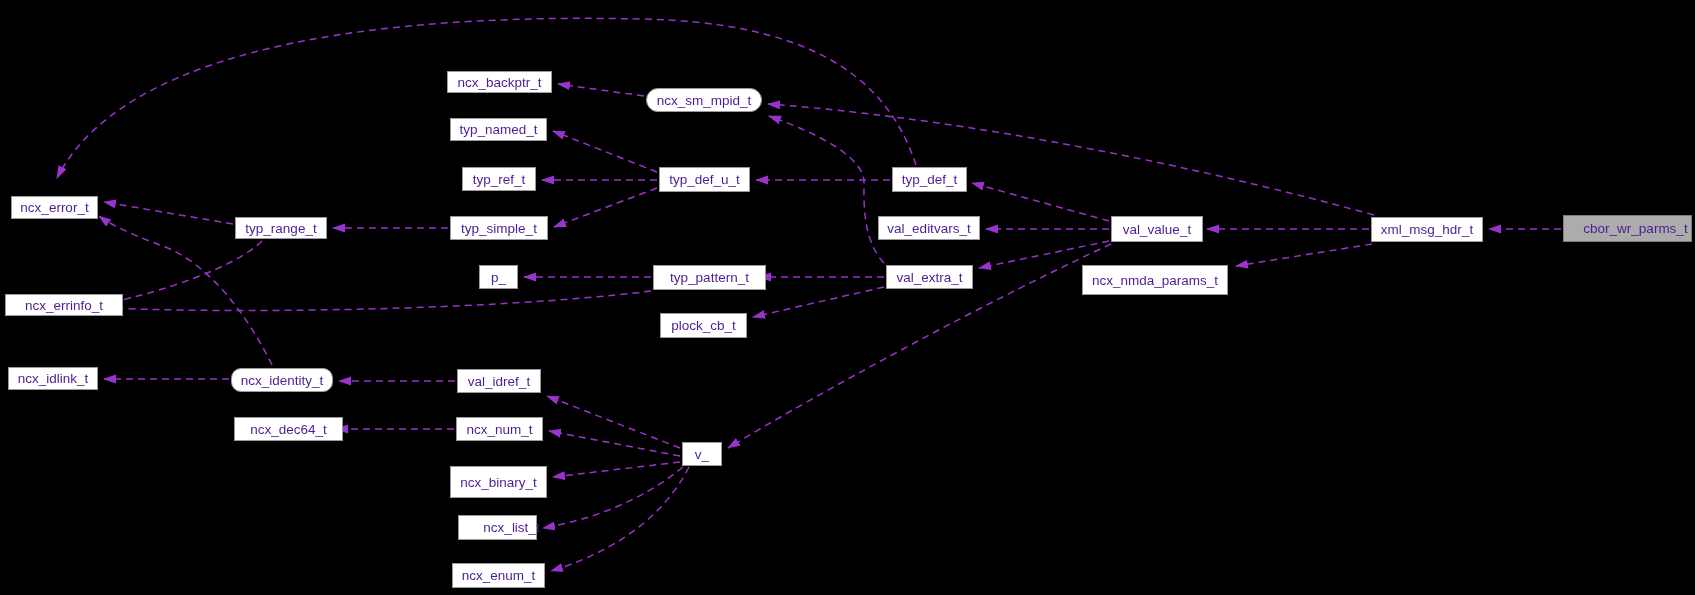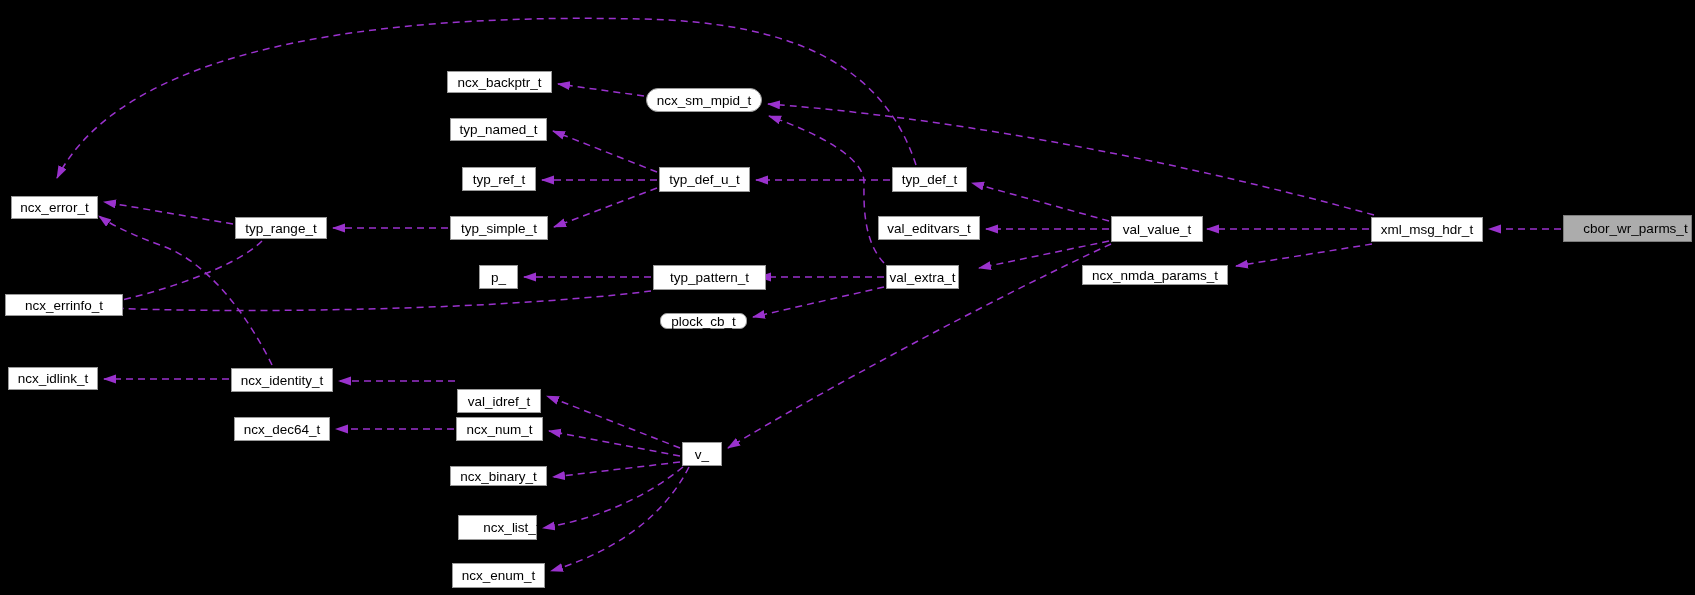--- a/index.html
+++ b/index.html
@@ -10,21 +10,21 @@
     overflow:hidden;
     font-family:"Liberation Sans", sans-serif;
   }
   #edge-layer{position:absolute;left:0;top:0;width:1695px;height:595px;}
   .node{
     position:absolute;
     box-sizing:border-box;
     display:flex;align-items:center;justify-content:center;
     background:#fff;
     border:1.6px solid #9a9a9a;
-    color:#000000;
+    color:#4c1d95;
     font-size:13.5px;
     white-space:nowrap;
     cursor:pointer;
   }
   .node.highlight{
     background:#abababa0; 
     padding-left:16px;
   }
 </style>
 </head>
@@ -74,84 +74,84 @@
     </div>
     <div class="node" style="left: 5px; top: 294px; width: 118px; height: 22px; background: rgb(255, 255, 255); border-color: rgb(154, 154, 154);">
       <span>ncx_errinfo_t</span>
     </div>
     <div class="node" style="left: 8px; top: 367px; width: 90px; height: 23px; background: rgb(255, 255, 255); border-color: rgb(154, 154, 154);">
       <span>ncx_idlink_t</span>
     </div>
     <div class="node" style="left: 235px; top: 217px; width: 92px; height: 22px; background: rgb(255, 255, 255); border-color: rgb(154, 154, 154);">
       <span>typ_range_t</span>
     </div>
-    <div class="node" style="left: 231px; top: 368px; width: 102px; height: 24px; background: rgb(255, 255, 255); border-color: rgb(154, 154, 154);">
+    <div class="node" style="left: 231px; top: 368px; width: 102px; height: 24px; background: rgb(255, 255, 255); border-color: rgb(154, 154, 154); border-radius: 10px;">
       <span>ncx_identity_t</span>
     </div>
-    <div class="node" style="left: 234px; top: 417px; width: 96px; height: 24px; background: rgb(255, 255, 255); border-color: rgb(154, 154, 154);">
+    <div class="node" style="left: 234px; top: 417px; width: 109px; height: 24px; background: rgb(255, 255, 255); border-color: rgb(154, 154, 154);">
       <span>ncx_dec64_t</span>
     </div>
     <div class="node" style="left: 447px; top: 71px; width: 105px; height: 22px; background: rgb(255, 255, 255); border-color: rgb(154, 154, 154);">
       <span>ncx_backptr_t</span>
     </div>
     <div class="node" style="left: 450px; top: 118px; width: 97px; height: 23px; background: rgb(255, 255, 255); border-color: rgb(154, 154, 154);">
       <span>typ_named_t</span>
     </div>
     <div class="node" style="left: 462px; top: 167px; width: 74px; height: 24px; background: rgb(255, 255, 255); border-color: rgb(154, 154, 154);">
       <span>typ_ref_t</span>
     </div>
     <div class="node" style="left: 450px; top: 216px; width: 98px; height: 24px; background: rgb(255, 255, 255); border-color: rgb(154, 154, 154);">
       <span>typ_simple_t</span>
     </div>
     <div class="node" style="left: 479px; top: 265px; width: 39px; height: 24px; background: rgb(255, 255, 255); border-color: rgb(154, 154, 154);">
       <span>p_</span>
     </div>
-    <div class="node" style="left: 457px; top: 369px; width: 84px; height: 24px; background: rgb(255, 255, 255); border-color: rgb(154, 154, 154); margin-top: 20px;">
+    <div class="node" style="left: 457px; top: 369px; width: 84px; height: 24px; background: rgb(255, 255, 255); border-color: rgb(154, 154, 154);">
       <span>val_idref_t</span>
     </div>
     <div class="node" style="left: 456px; top: 417px; width: 87px; height: 24px; background: rgb(255, 255, 255); border-color: rgb(154, 154, 154);">
       <span>ncx_num_t</span>
     </div>
-    <div class="node" style="left: 450px; top: 466px; width: 97px; height: 20px; background: rgb(255, 255, 255); border-color: rgb(154, 154, 154);">
+    <div class="node" style="left: 450px; top: 466px; width: 97px; height: 32px; background: rgb(255, 255, 255); border-color: rgb(154, 154, 154);">
       <span>ncx_binary_t</span>
     </div>
     <div class="node" style="left: 458px; top: 515px; width: 79px; height: 25px; background: rgb(255, 255, 255); border-color: rgb(154, 154, 154); padding-left: 28px;">
       <span>ncx_list_t</span>
     </div>
     <div class="node" style="left: 452px; top: 563px; width: 93px; height: 25px; background: rgb(255, 255, 255); border-color: rgb(154, 154, 154);">
       <span>ncx_enum_t</span>
     </div>
     <div class="node" style="left: 646px; top: 88px; width: 116px; height: 24px; background: rgb(255, 255, 255); border-color: rgb(154, 154, 154); border-radius: 12px;">
       <span>ncx_sm_mpid_t</span>
     </div>
     <div class="node" style="left: 659px; top: 167px; width: 91px; height: 25px; background: rgb(255, 255, 255); border-color: rgb(154, 154, 154);">
       <span>typ_def_u_t</span>
     </div>
     <div class="node" style="left: 653px; top: 265px; width: 113px; height: 25px; background: rgb(255, 255, 255); border-color: rgb(154, 154, 154);">
       <span>typ_pattern_t</span>
     </div>
-    <div class="node" style="left: 660px; top: 313px; width: 87px; height: 16px; background: rgb(255, 255, 255); border-color: rgb(154, 154, 154); border-radius: 7px;">
+    <div class="node" style="left: 660px; top: 313px; width: 87px; height: 25px; background: rgb(255, 255, 255); border-color: rgb(154, 154, 154);">
       <span>plock_cb_t</span>
     </div>
     <div class="node" style="left: 682px; top: 442px; width: 40px; height: 24px; background: rgb(255, 255, 255); border-color: rgb(154, 154, 154);">
       <span>v_</span>
     </div>
     <div class="node" style="left: 892px; top: 167px; width: 75px; height: 25px; background: rgb(255, 255, 255); border-color: rgb(154, 154, 154);">
       <span>typ_def_t</span>
     </div>
     <div class="node" style="left: 878px; top: 216px; width: 102px; height: 24px; background: rgb(255, 255, 255); border-color: rgb(154, 154, 154);">
       <span>val_editvars_t</span>
     </div>
-    <div class="node" style="left: 886px; top: 265px; width: 73px; height: 24px; background: rgb(255, 255, 255); border-color: rgb(154, 154, 154);">
+    <div class="node" style="left: 886px; top: 265px; width: 87px; height: 24px; background: rgb(255, 255, 255); border-color: rgb(154, 154, 154);">
       <span>val_extra_t</span>
     </div>
     <div class="node" style="left: 1111px; top: 216px; width: 92px; height: 26px; background: rgb(255, 255, 255); border-color: rgb(154, 154, 154);">
       <span>val_value_t</span>
     </div>
-    <div class="node" style="left: 1082px; top: 265px; width: 146px; height: 20px; background: rgb(255, 255, 255); border-color: rgb(154, 154, 154);">
+    <div class="node" style="left: 1082px; top: 265px; width: 146px; height: 30px; background: rgb(255, 255, 255); border-color: rgb(154, 154, 154);">
       <span>ncx_nmda_params_t</span>
     </div>
     <div class="node" style="left: 1371px; top: 217px; width: 112px; height: 25px; background: rgb(255, 255, 255); border-color: rgb(154, 154, 154);">
       <span>xml_msg_hdr_t</span>
     </div>
     <div class="node highlight" style="left: 1563px; top: 215px; width: 129px; height: 27px; background: rgb(172, 172, 172); border-color: rgb(125, 125, 125);">
       <span>cbor_wr_parms_t</span>
     </div>
   </div>
 

